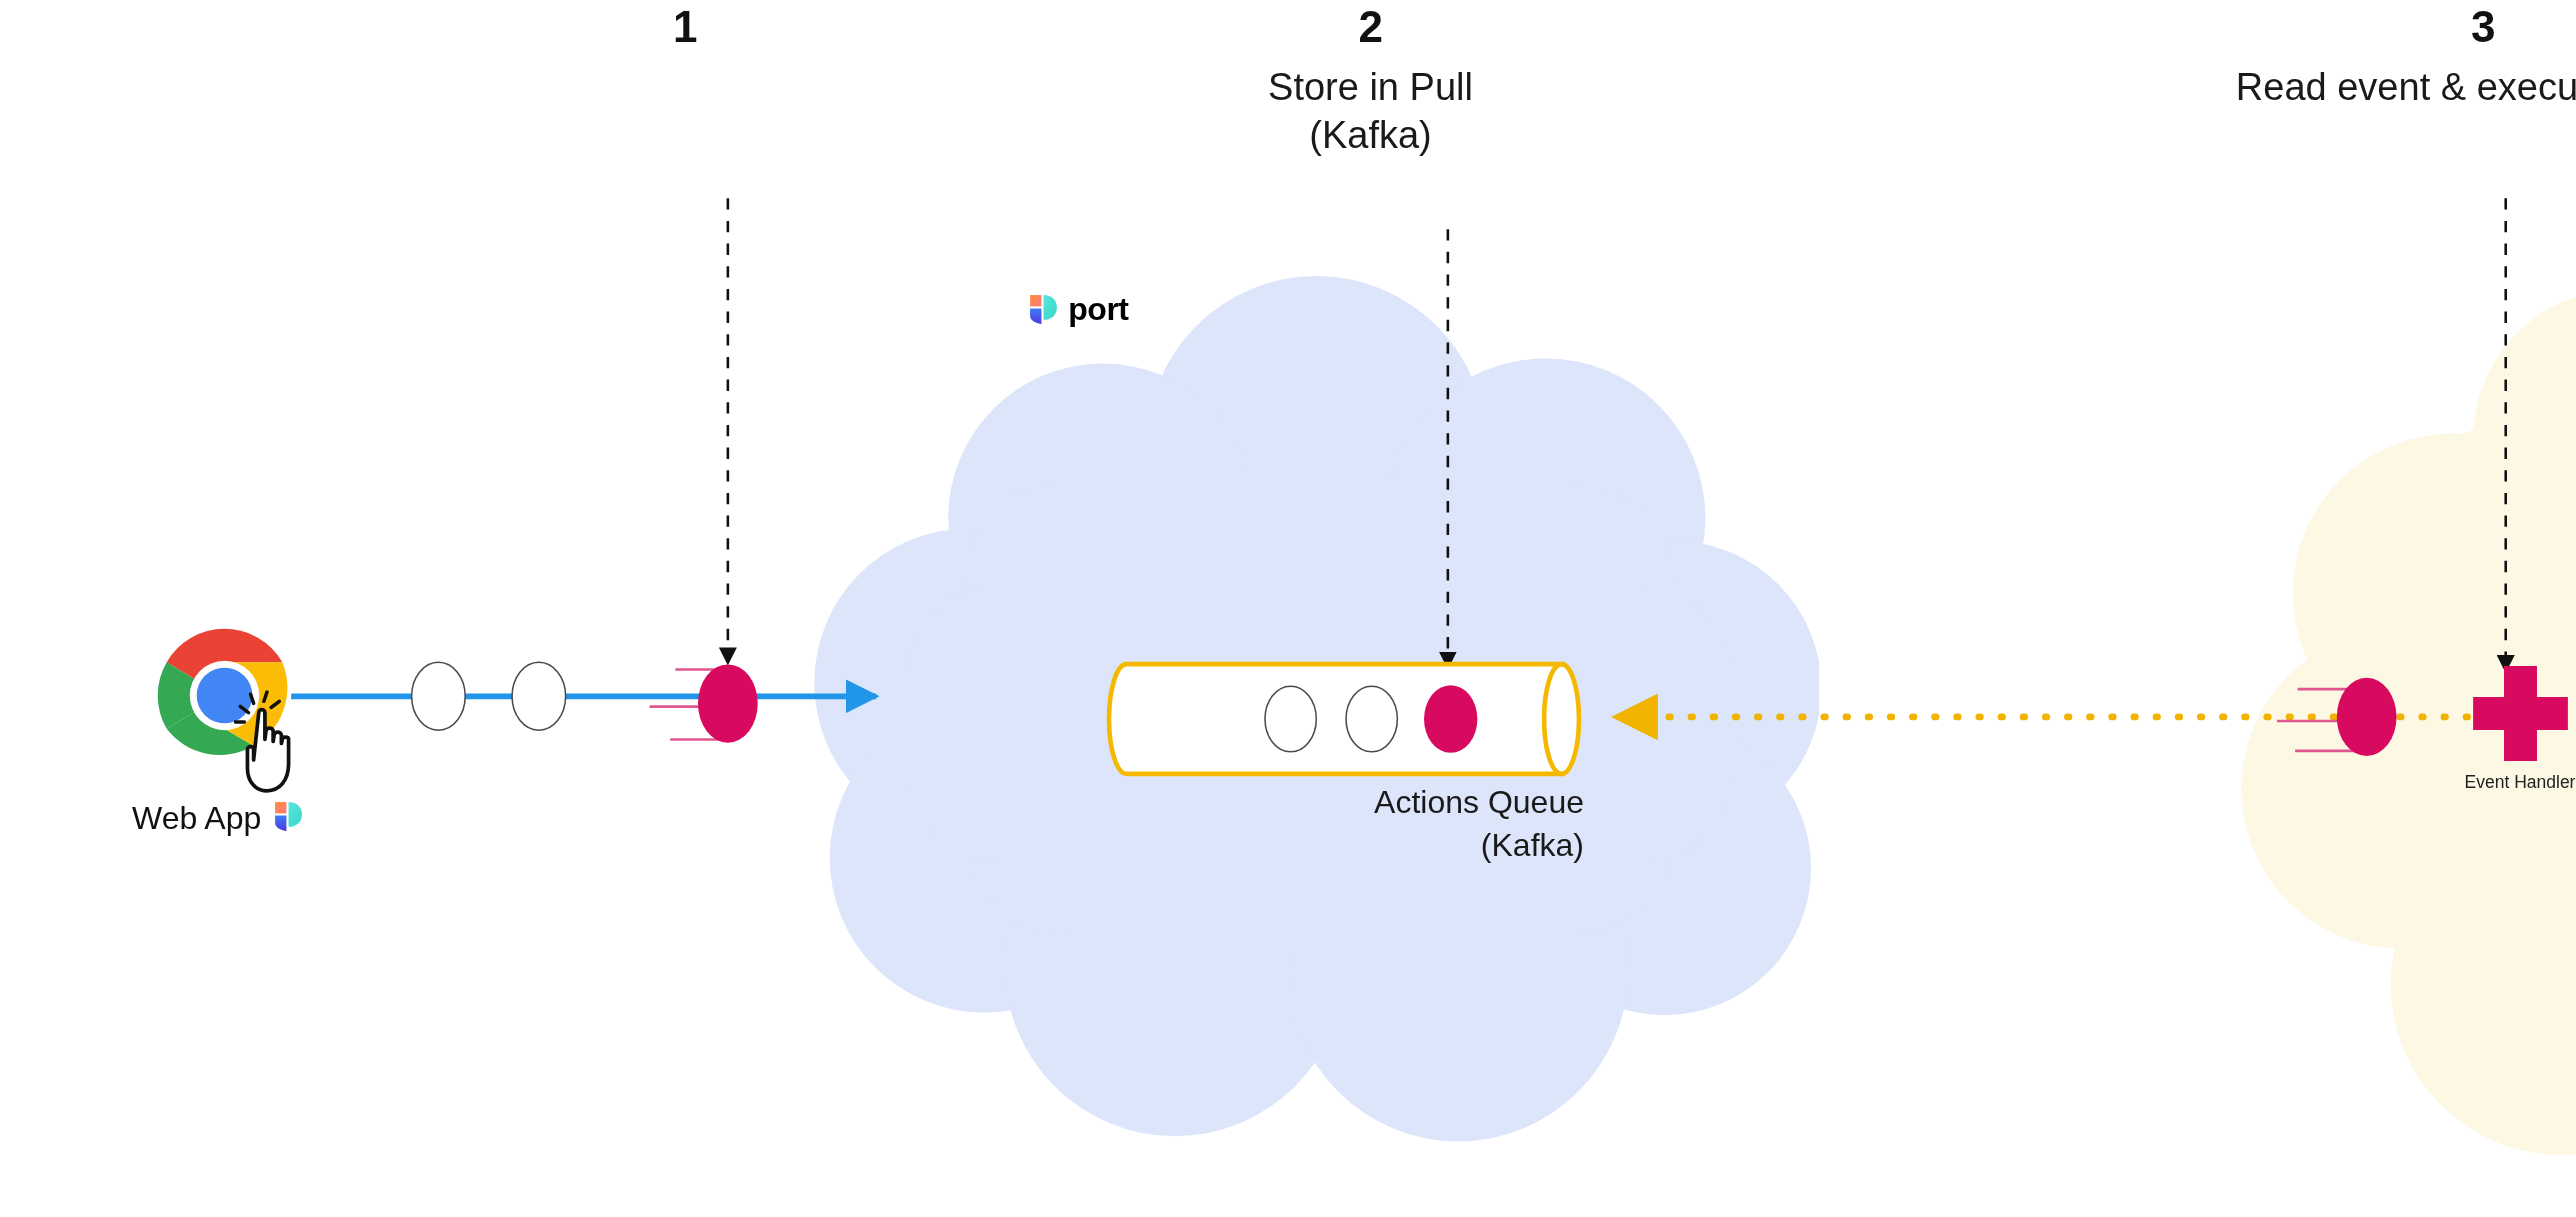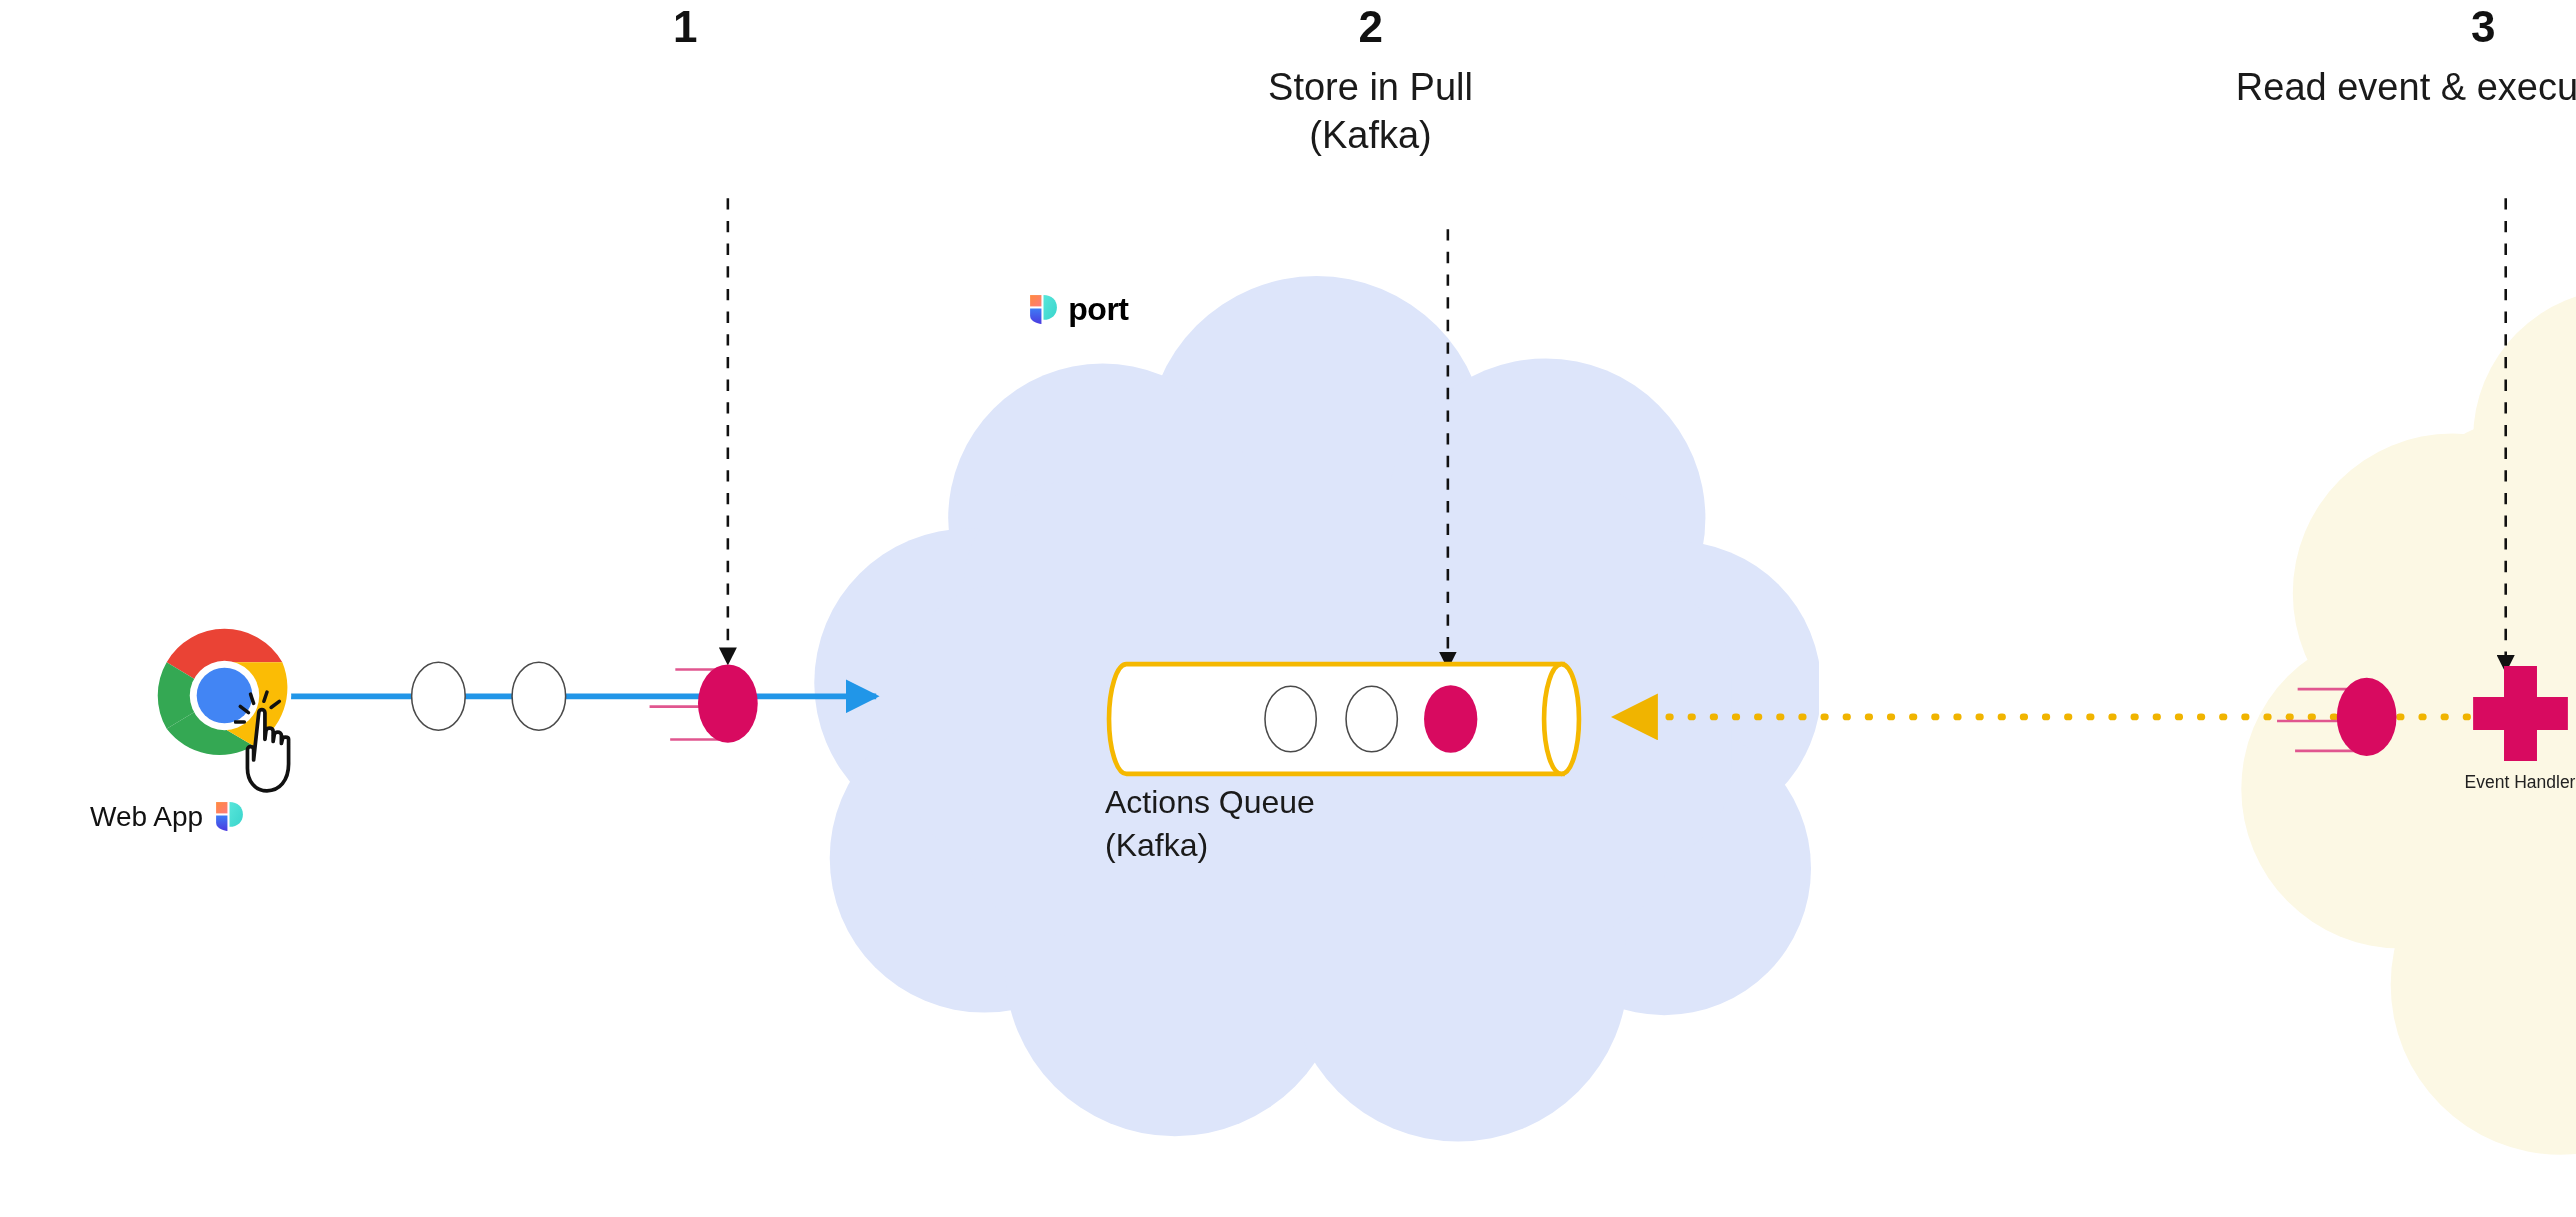--- a/index.html
+++ b/index.html
@@ -27,28 +27,28 @@
   .cloud { position: absolute; }
   .cloud svg { display:block; }
 
   
   .port-logo { position:absolute; display:flex; align-items:center; gap:9.3px; }
   .port-mark { width:31px; height:33px; position:relative; }
   .port-word { font-size:32px; font-weight:bold; color:#000; letter-spacing:-0.5px; }
 
   
   .webapp-label {
-    position:absolute; display:flex; align-items:flex-end; gap:11.3px;
-    font-size:28px; color:#111; white-space:nowrap;
+    position:absolute; display:flex; align-items:flex-start; gap:11.3px;
+    font-size:32px; color:#111; white-space:nowrap;margin-left:42px;
   }
 
   
   .queue-wrap { position:absolute; }
   .queue-caption {
-    position:absolute; width:100%; text-align:left; top:121px;
+    position:absolute; width:100%; text-align:right; top:121px;
     font-size:32px; color:#1a1a1a; line-height:1.35;
   }
   .queue-caption .sub { display:block; }
 
   
   .pull-block { position:absolute; text-align:center; }
   .pull-lock { margin:0 auto 8.2px auto; width:23px; height:29px; position:relative; }
   .pull-text { font-size:30px; color:#111; white-space:nowrap; }
 
   

